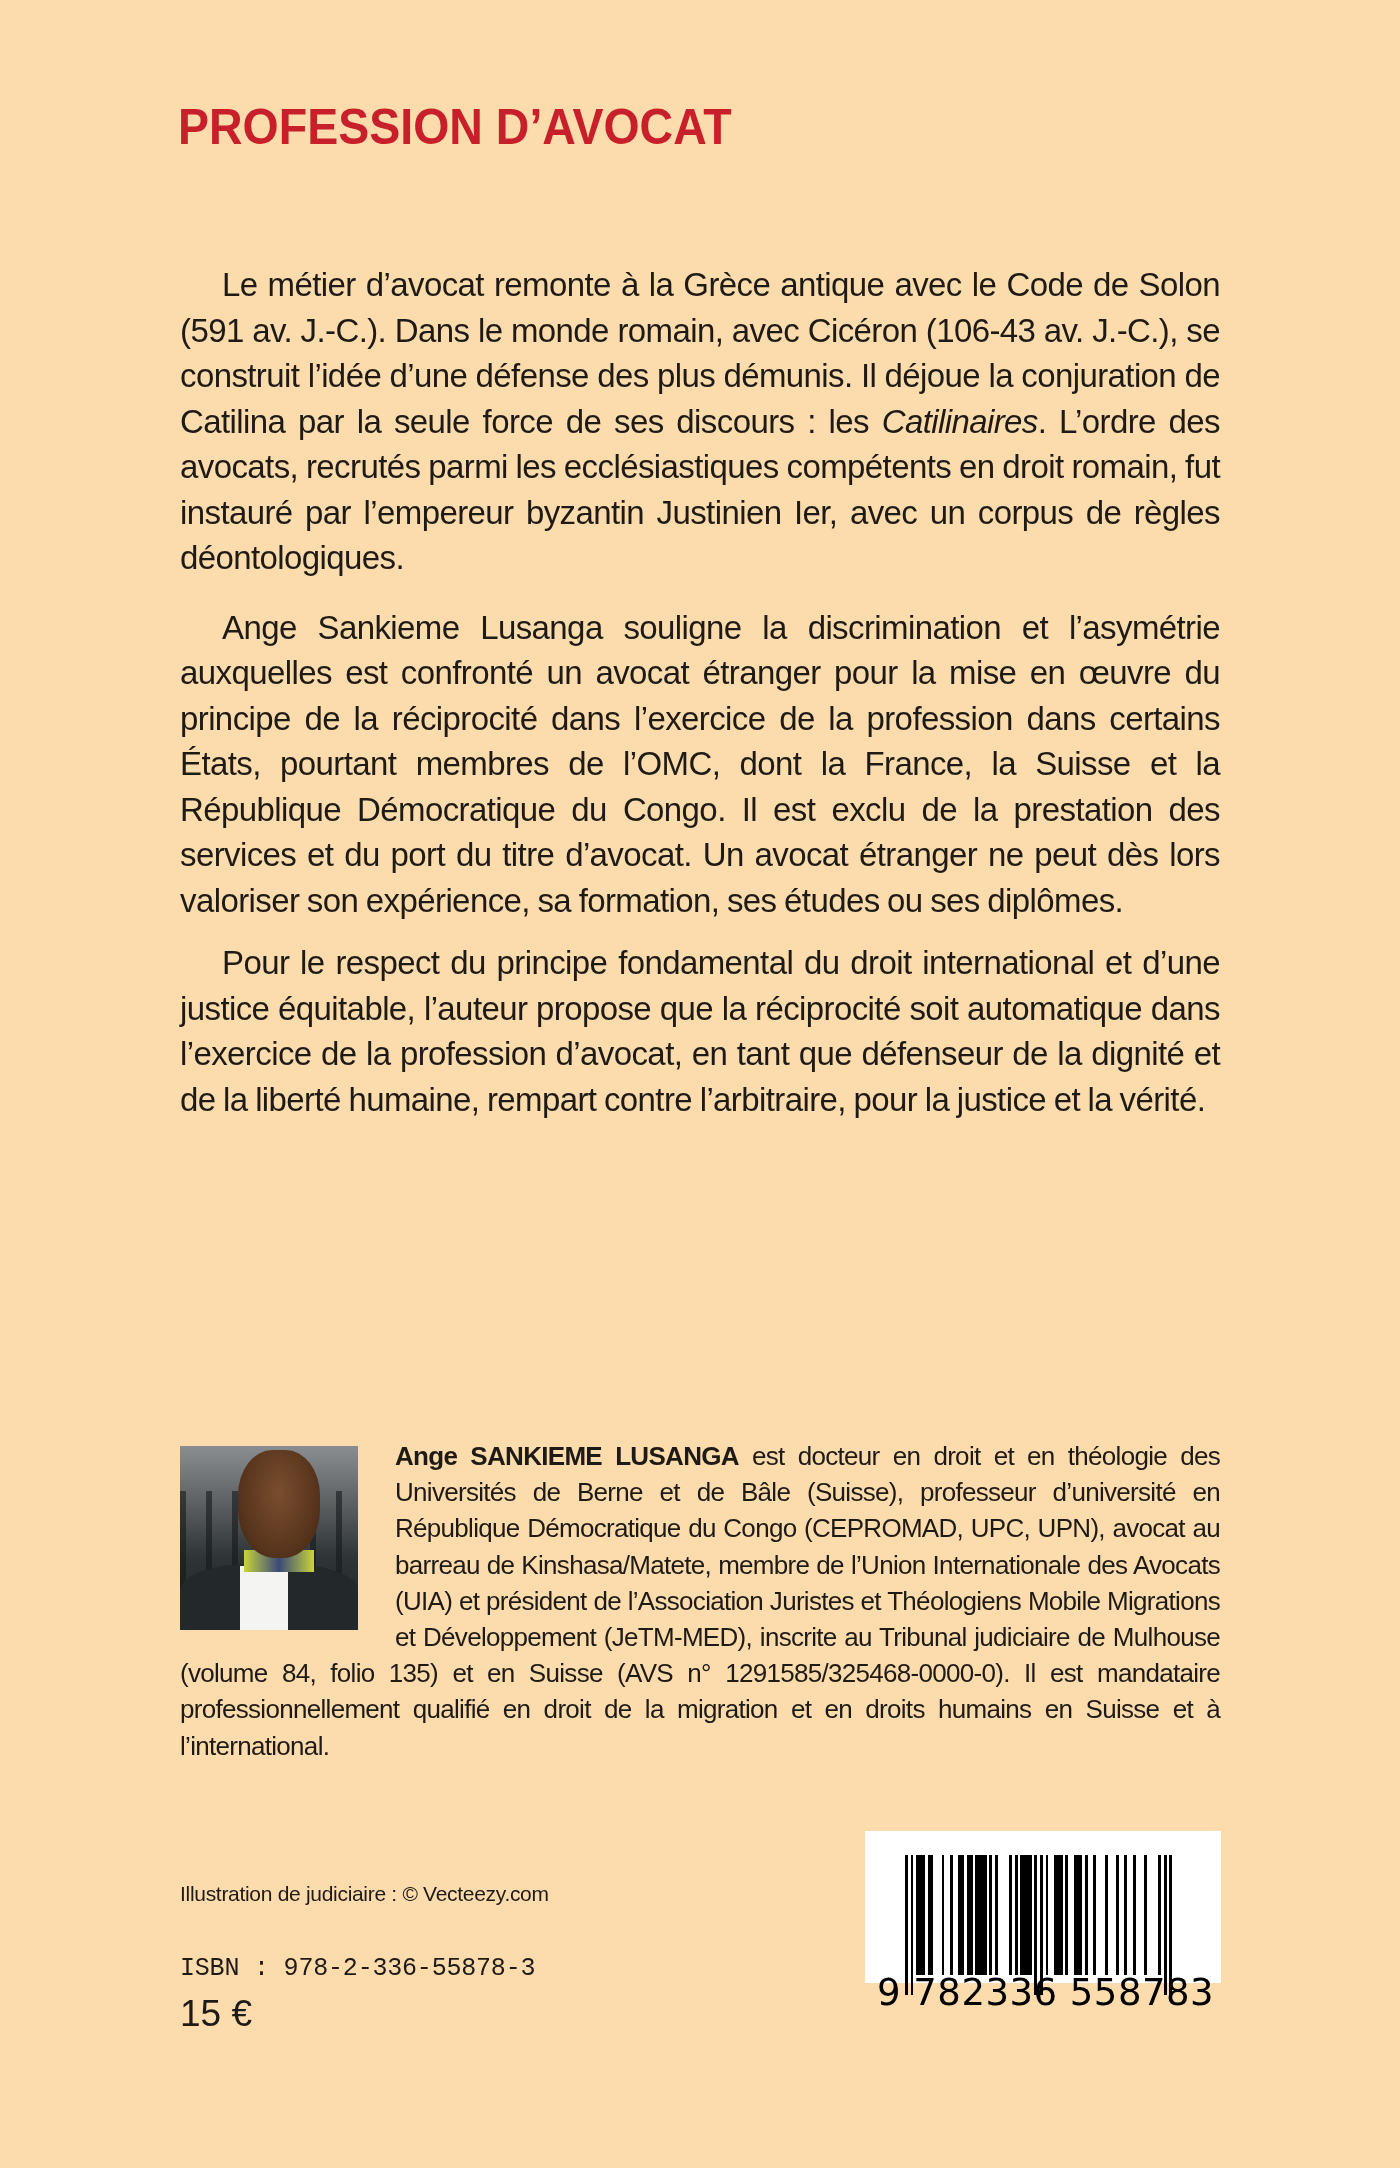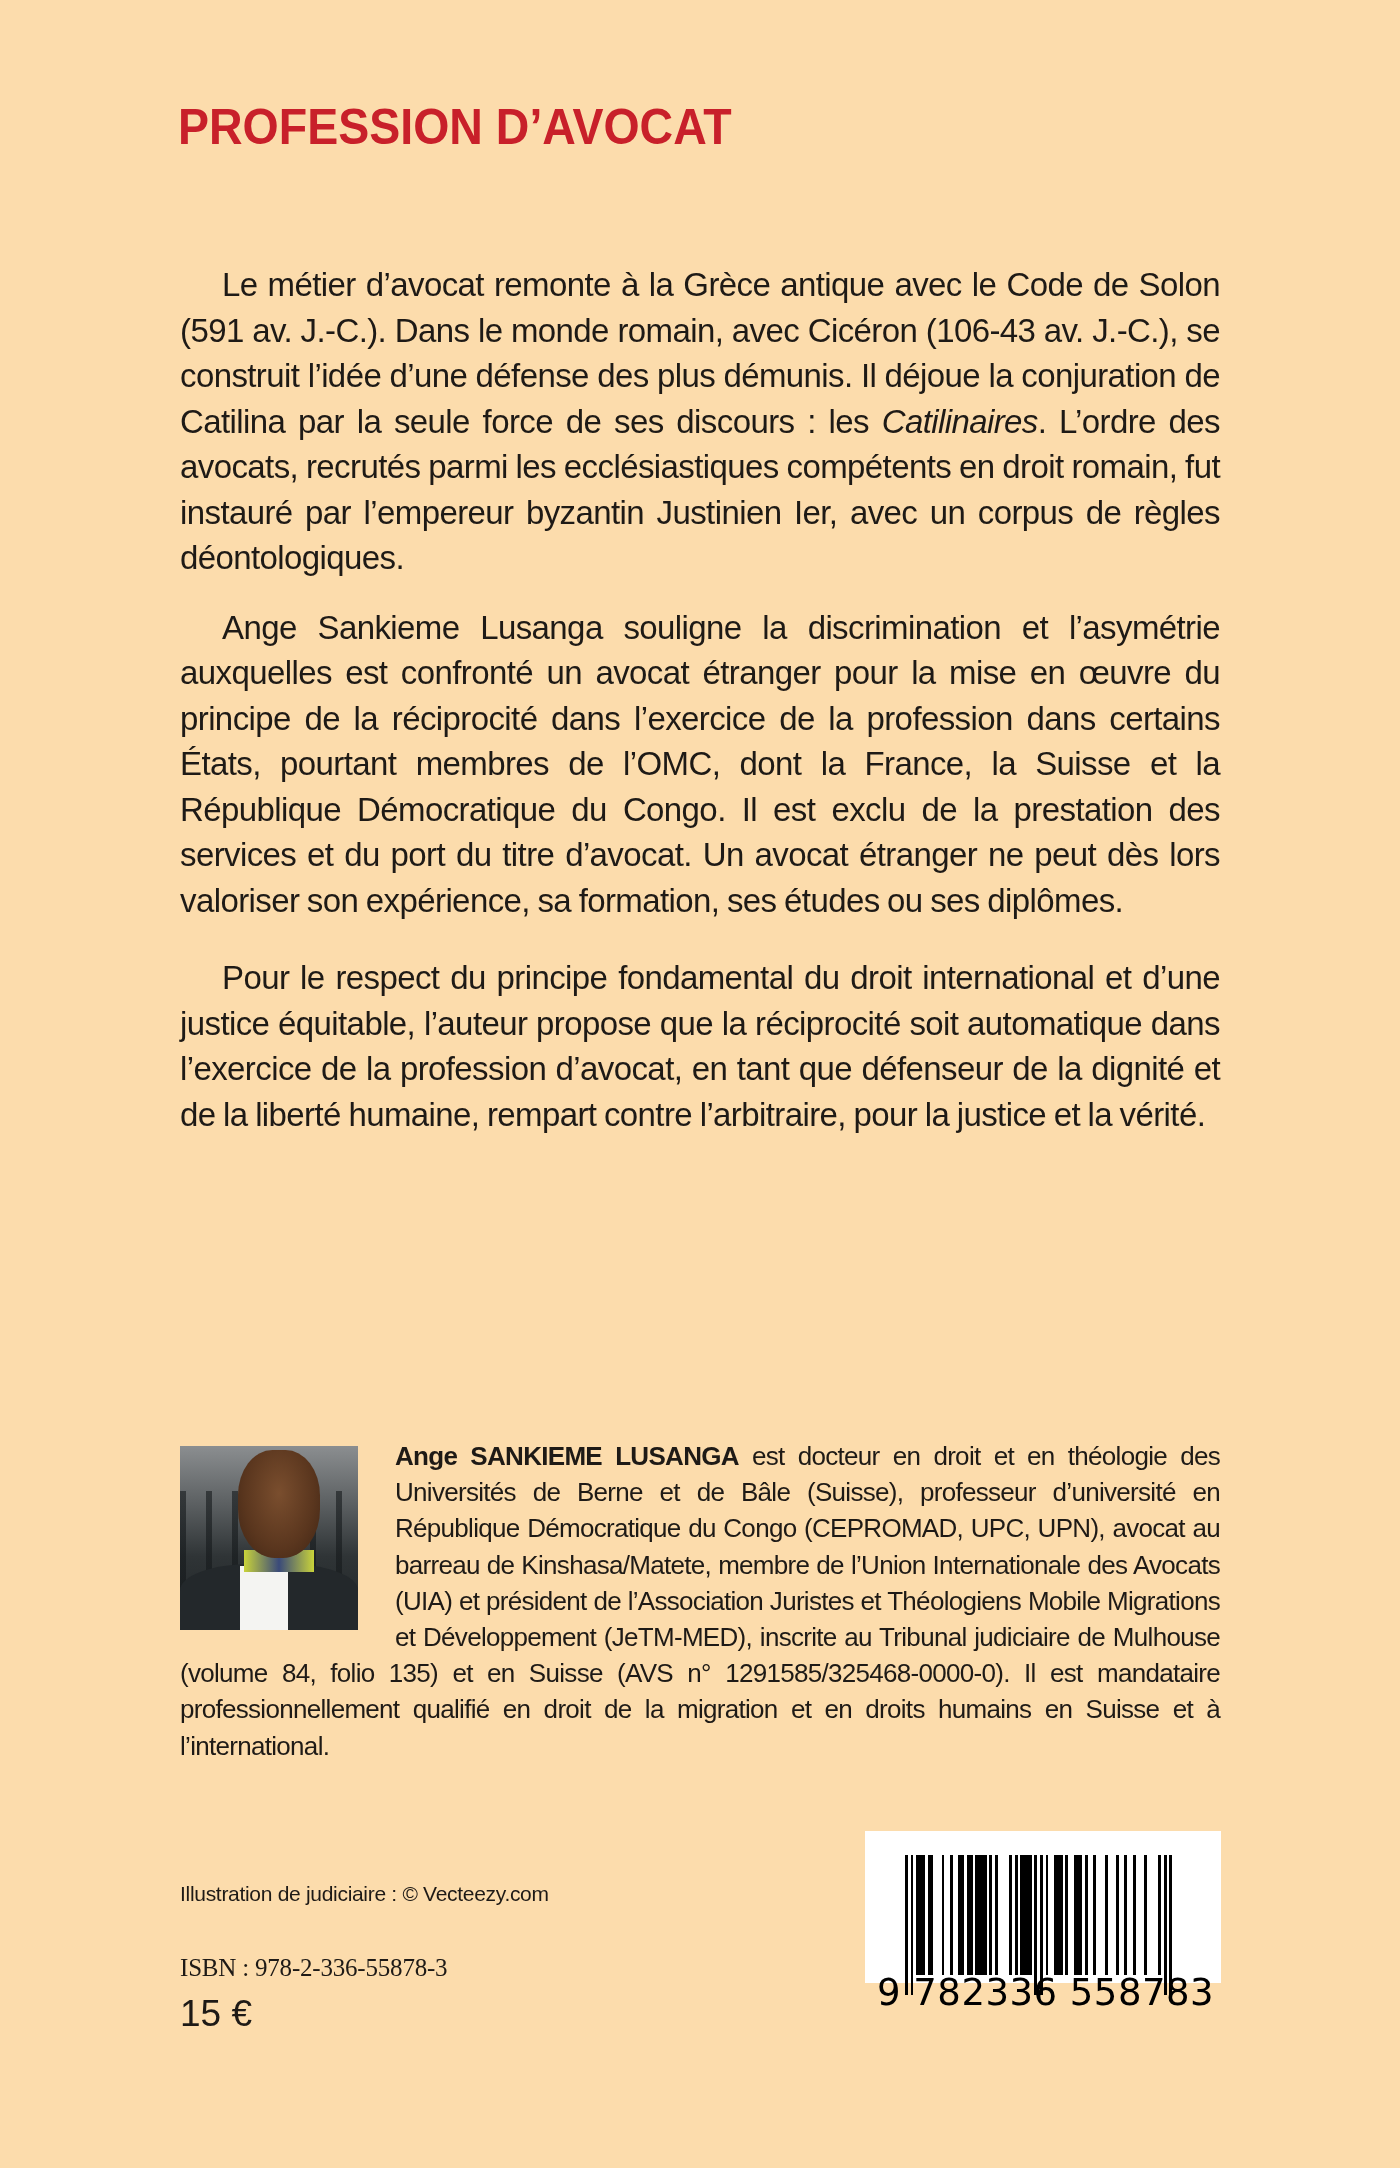--- a/index.html
+++ b/index.html
@@ -38,21 +38,21 @@
     .body-text p {
       margin: 0 0 24px 0;
       font-size: 33px;
       line-height: 45.5px;
       text-align: justify;
       text-indent: 42px;
       font-family: "Liberation Sans", sans-serif;
       letter-spacing: -0.6px;
       word-spacing: -1px;
     }
-    .body-text p.p2 { margin-bottom: 32px; }
+    .body-text p.p2 { margin-bottom: 17px; }
     .body-text em { }
 
     .author {
       position: absolute;
       left: 180px;
       top: 1446px;
       width: 1040px;
     }
     .author-photo {
       float: left;
@@ -115,21 +115,21 @@
       font-size: 21px;
       letter-spacing: -0.3px;
       font-family: "Liberation Sans", sans-serif;
     }
     .isbn {
       position: absolute;
       left: 180px;
       top: 1954px;
       font-size: 25px;
       letter-spacing: -0.2px;
-      font-family: Liberation Serif, serif;
+      font-family: Liberation Mono, monospace;
     }
     .price {
       position: absolute;
       left: 180px;
       top: 1993px;
       font-size: 37px;
       font-family: "Liberation Sans", sans-serif;
     }
 
     .barcode-box {

